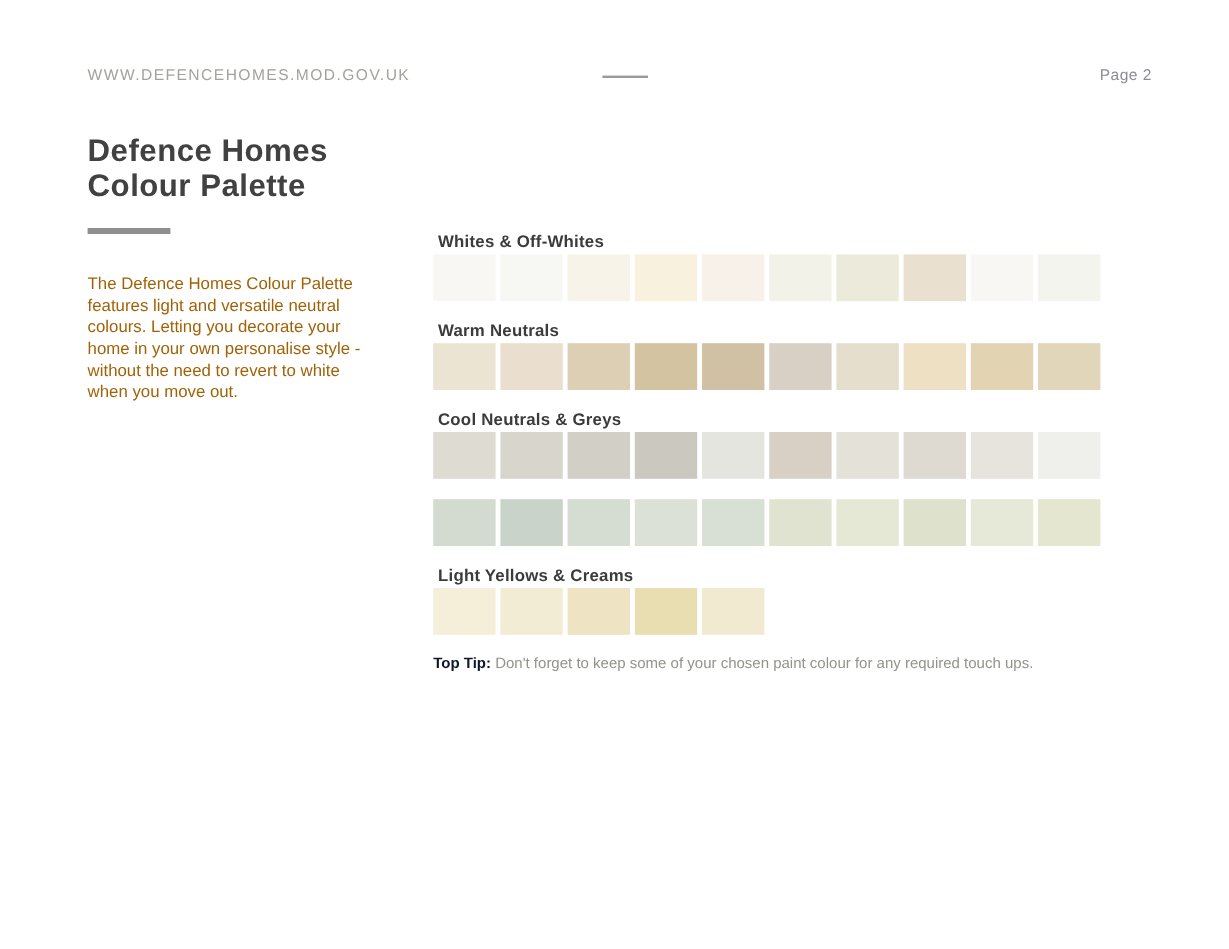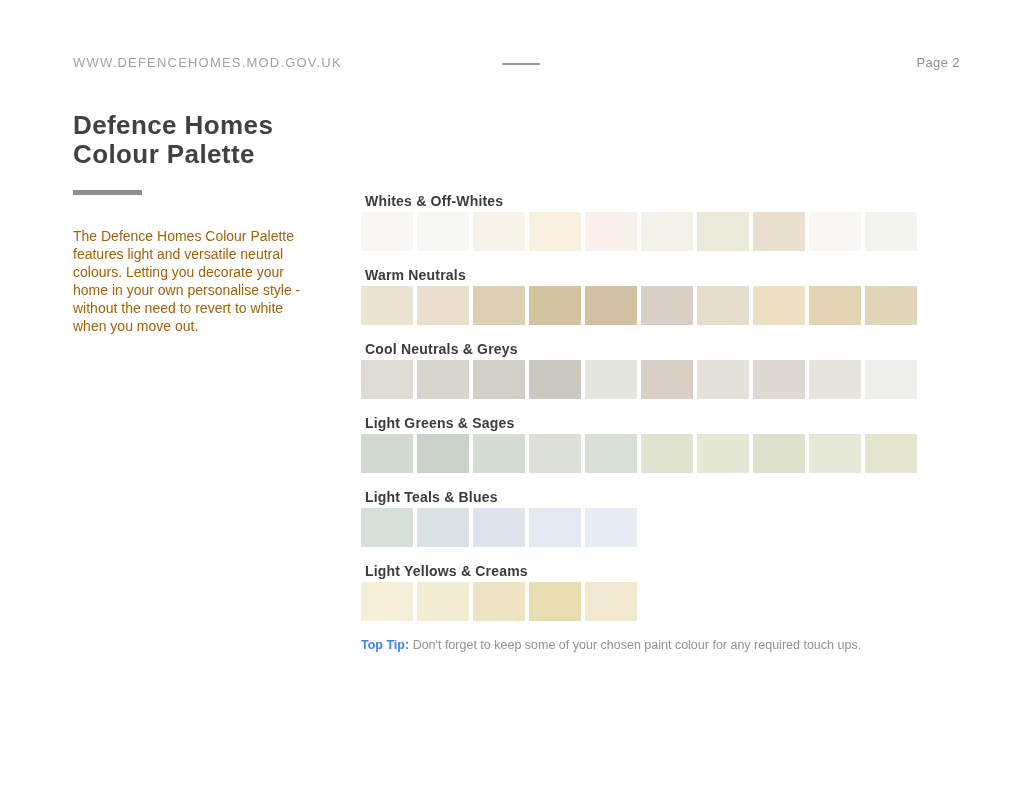--- a/index.html
+++ b/index.html
@@ -39,21 +39,21 @@
   .section-label{
     margin:0 0 3px 4px;font-size:14px;line-height:15px;font-weight:600;
     letter-spacing:0.2px;color:#3b3b3b;
   }
   .swatch-row{display:flex;gap:4px;}
   .swatch{flex:0 0 52px;width:52px;height:39px;}
   
   .tip{
     margin:0;font-size:12.5px;line-height:15px;color:#93928d;color:#93928d;
   }
-  .tip b{color:#3b82f6;font-weight:700;}
+  .tip b{color:#0f172a;font-weight:700;}
 </style>
 </head>
 <body>
 
 <div class="page">
 
   <span class="site-url">WWW.DEFENCEHOMES.MOD.GOV.UK</span>
   <span class="header-rule"></span>
   <span class="page-number">Page 2</span>
 
@@ -104,42 +104,31 @@
             <div class="swatch" style="background: rgb(203, 200, 192);"></div>
             <div class="swatch" style="background: rgb(229, 229, 224);"></div>
             <div class="swatch" style="background: rgb(216, 208, 197);"></div>
             <div class="swatch" style="background: rgb(228, 225, 217);"></div>
             <div class="swatch" style="background: rgb(222, 218, 210);"></div>
             <div class="swatch" style="background: rgb(231, 228, 222);"></div>
             <div class="swatch" style="background: rgb(239, 239, 236);"></div>
           </div>
         </section>
         <section class="palette-section">
-          <h2 class="section-label">Light Greens &amp; Sages</h2>
           <div class="swatch-row">
             <div class="swatch" style="background: rgb(211, 219, 208);"></div>
             <div class="swatch" style="background: rgb(201, 211, 201);"></div>
             <div class="swatch" style="background: rgb(213, 220, 209);"></div>
             <div class="swatch" style="background: rgb(220, 225, 215);"></div>
             <div class="swatch" style="background: rgb(216, 223, 213);"></div>
             <div class="swatch" style="background: rgb(224, 227, 208);"></div>
             <div class="swatch" style="background: rgb(229, 232, 213);"></div>
             <div class="swatch" style="background: rgb(222, 226, 205);"></div>
             <div class="swatch" style="background: rgb(231, 233, 216);"></div>
             <div class="swatch" style="background: rgb(228, 230, 208);"></div>
-          </div>
-        </section>
-        <section class="palette-section">
-          <h2 class="section-label">Light Teals &amp; Blues</h2>
-          <div class="swatch-row">
-            <div class="swatch" style="background: rgb(214, 224, 218);"></div>
-            <div class="swatch" style="background: rgb(216, 225, 228);"></div>
-            <div class="swatch" style="background: rgb(221, 228, 235);"></div>
-            <div class="swatch" style="background: rgb(227, 233, 240);"></div>
-            <div class="swatch" style="background: rgb(232, 236, 245);"></div>
           </div>
         </section>
         <section class="palette-section">
           <h2 class="section-label">Light Yellows &amp; Creams</h2>
           <div class="swatch-row">
             <div class="swatch" style="background: rgb(245, 238, 216);"></div>
             <div class="swatch" style="background: rgb(243, 236, 212);"></div>
             <div class="swatch" style="background: rgb(238, 227, 194);"></div>
             <div class="swatch" style="background: rgb(233, 222, 178);"></div>
             <div class="swatch" style="background: rgb(241, 234, 209);"></div>

